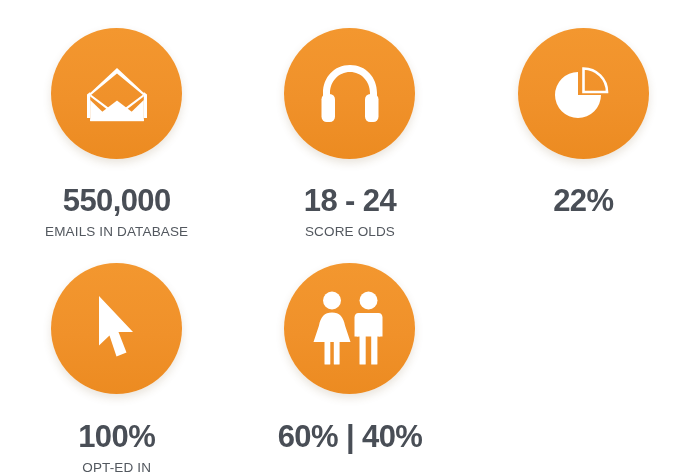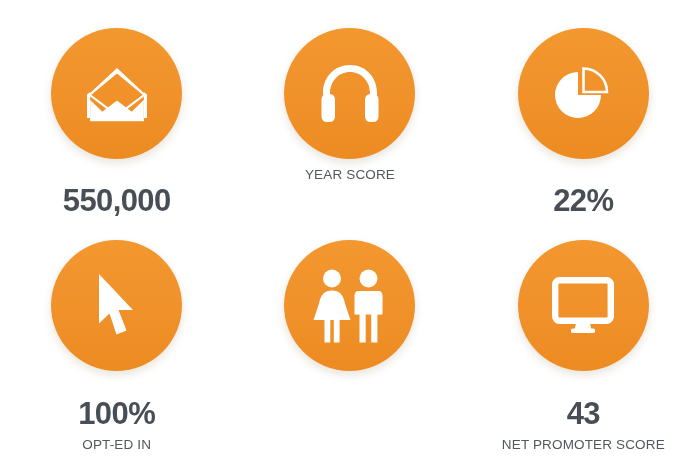--- a/index.html
+++ b/index.html
@@ -93,36 +93,38 @@
 
           <path d="M6.2 31.5 L33 52 L59.8 31.5 L59.8 29 L33 49 L6.2 29 Z" fill="#ffffff"></path>
           <path d="M6.2 35 L6.2 56 L28 56 Z" fill="#ffffff"></path>
           <path d="M59.8 35 L59.8 56 L38 56 Z" fill="#ffffff"></path>
           <path d="M6.2 56 L33 35.5 L59.8 56 Z" fill="#ffffff"></path>
           <rect x="6.2" y="54.2" width="53.6" height="2" fill="#ffffff"></rect>
         </svg>
       </span>
     </div>
     <div class="stat-value">550,000</div>
+    <div class="stat-caption">EMAILS IN DATABASE</div>
   </div>
 
   <div class="stat-cell">
     <div class="badge">
       <span>
         <svg width="60" height="62" viewBox="0 0 60 62" fill="none">
 
           <path d="M30 2 C14 2 3 14.5 3 30 L3 40 L10 40 L10 30 C10 18.5 18.6 9 30 9 C41.4 9 50 18.5 50 30 L50 40 L57 40 L57 30 C57 14.5 46 2 30 2 Z" fill="#ffffff"></path>
 
           <rect x="1.5" y="31" width="13.5" height="28" rx="5.2" fill="#ffffff"></rect>
 
           <rect x="45" y="31" width="13.5" height="28" rx="5.2" fill="#ffffff"></rect>
         </svg>
       </span>
     </div>
-    <div class="stat-caption">YEAR SCORE</div>
+    <div class="stat-value">18 - 24</div>
+    <div class="stat-caption">SCORE OLDS</div>
   </div>
 
   <div class="stat-cell">
     <div class="badge">
       <span>
         <svg width="62" height="60" viewBox="0 0 62 60" fill="none">
 
           <path d="M26 8 A23 23 0 1 0 49 31 L26 31 Z" fill="#ffffff"></path>
 
           <path d="M31.5 4.5 L31.5 28 L55 28 A23.5 23.5 0 0 0 31.5 4.5 Z" fill="none" stroke="#ffffff" stroke-width="2.6" stroke-linejoin="miter"></path>
@@ -156,29 +158,17 @@
 
           <circle cx="57.5" cy="9.5" r="9" fill="#ffffff"></circle>
           <path d="M47.5 22 L67.5 22 C70 22 71.5 23.8 71.5 26.5 L71.5 45.5 L43.5 45.5 L43.5 26.5 C43.5 23.8 45 22 47.5 22 Z" fill="#ffffff"></path>
           <rect x="44" y="24" width="5.2" height="21.5" rx="2.4" fill="#ffffff"></rect>
           <rect x="65.8" y="24" width="5.2" height="21.5" rx="2.4" fill="#ffffff"></rect>
           <rect x="48.5" y="44.5" width="6.2" height="29" rx="0.6" fill="#ffffff"></rect>
           <rect x="60.2" y="44.5" width="6.2" height="29" rx="0.6" fill="#ffffff"></rect>
         </svg>
       </span>
     </div>
+    <div class="stat-value">60% | 40%</div>
   </div>
 
-  <div class="stat-cell row-2">
-    <div class="badge">
-      <span>
-        <svg width="62" height="56" viewBox="0 0 62 56" fill="none">
-          <rect x="3.2" y="2.2" width="55.6" height="40.6" rx="4.2" fill="none" stroke="#ffffff" stroke-width="6.4"></rect>
-          <path d="M24.5 43 L37.5 43 L39.5 52 L22.5 52 Z" fill="#ffffff"></path>
-          <rect x="19" y="50.5" width="24" height="4.6" rx="1.6" fill="#ffffff"></rect>
-        </svg>
-      </span>
-    </div>
-    <div class="stat-value">43</div>
-    <div class="stat-caption">NET PROMOTER SCORE</div>
-  </div>
 
 </div>
 
 </body></html>

